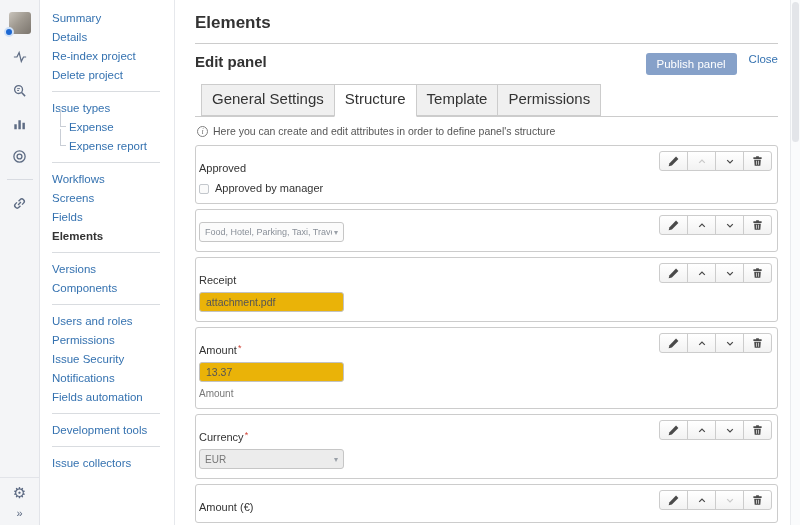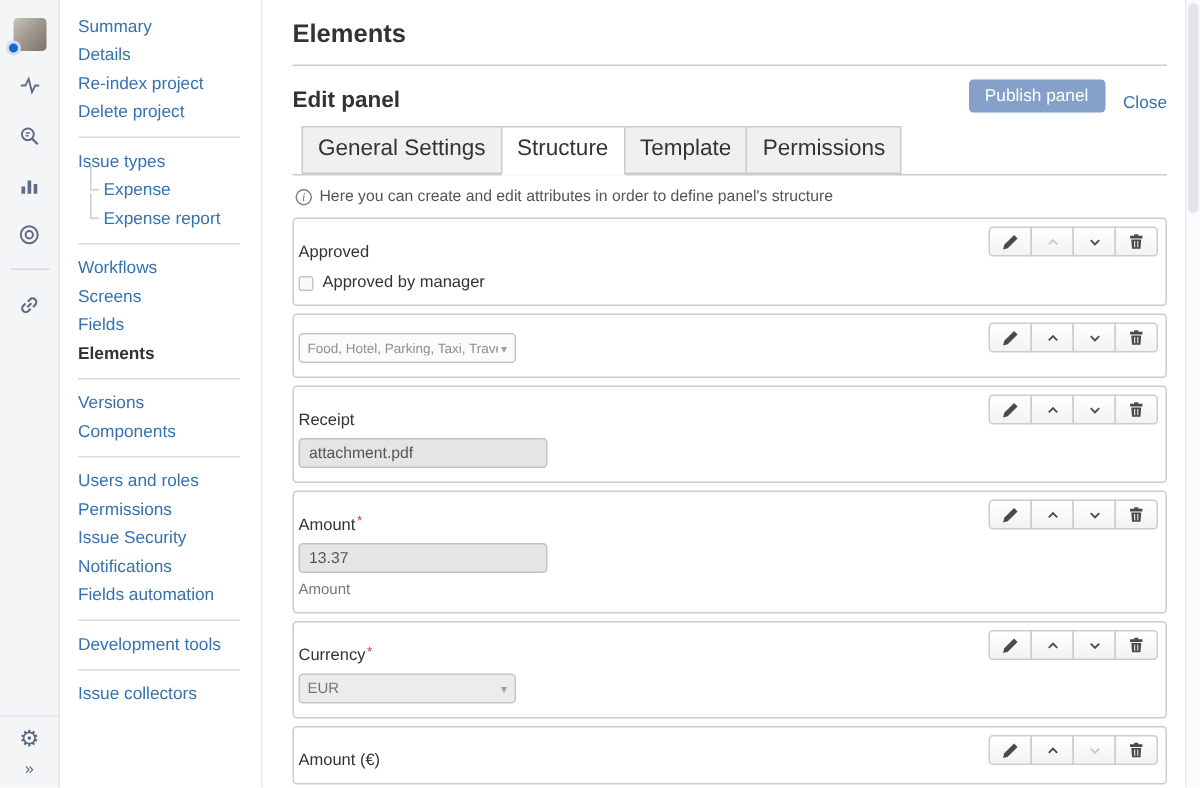--- a/index.html
+++ b/index.html
@@ -36,21 +36,21 @@
   .side-item.child::before { content:""; position:absolute; left:2px; top:-11px; height:17px;
     border-left:1px solid #c9ced6; }
   .side-item.child::after { content:""; position:absolute; left:2px; top:5px; width:6px;
     border-top:1px solid #c9ced6; }
   .side-div { border-top:1px solid #d9dce0; margin:10px 14px 10px 0; }
 
   
   .main { flex:1; padding:10px 22px 0 20px; position:relative; overflow:hidden; }
   .page-title { font-size:17px; font-weight:bold; color:#333; margin:3px 0 10px; }
   .rule { border-top:1px solid #ccc; margin-bottom:9px; }
-  .edit-row { display:flex; align-items:flex-end; margin:1px 0 9px; }
+  .edit-row { display:flex; align-items:flex-start; margin:1px 0 9px; }
   .edit-title { font-size:15px; font-weight:bold; color:#333; flex:1; }
   .publish-btn { background:#86a1c9; color:#fff; font-size:11.5px; padding:5px 11px;
     border:none; border-radius:3px; cursor:pointer; font-family:inherit; }
   .close-link { color:#3572b0; font-size:11.5px; margin-left:12px; cursor:pointer; text-decoration:none; }
 
   .tabs { display:flex; border-bottom:1px solid #ccc; padding-left:6px; }
   .tab { font-size:15px; color:#333; background:#f0f0f0; border:1px solid #ccc;
     padding:5px 10px 5px; margin-right:-1px; cursor:pointer; position:relative; white-space:nowrap; }
   .tab.active { background:#fff; border-bottom:1px solid #fff; margin-bottom:-1px; padding-bottom:9px; cursor:default; }
 
@@ -66,22 +66,22 @@
   .pbtn { width:29px; height:20px; background:linear-gradient(#ffffff,#f2f2f2);
     border:1px solid #ccc; display:flex; align-items:center; justify-content:center;
     margin-left:-1px; color:#4a4a4a; cursor:pointer; }
   .pbtn:first-child { border-radius:3px 0 0 3px; margin-left:0; }
   .pbtn:last-child { border-radius:0 3px 3px 0; }
   .pbtn.disabled { color:#c9c9c9; cursor:default; }
   .attr-label { font-size:11px; color:#333; margin-top:10px; }
   .req { color:#d04437; font-size:9px; position:relative; top:-3px; margin-left:1px; }
   .checkbox-row { display:flex; align-items:flex-end; gap:6px; margin-top:8px; font-size:11px; color:#333; }
   .cb { width:10px; height:10px; border:1px solid #c3c7cc; border-radius:2px; background:#fafafa; }
-  .text-input { width:166px; height:20px; border:1px solid #c2c2c2; border-radius:3px;
-    font-size:10.5px; color:#555; padding:0 6px; margin-top:6px; font-family:inherit; background:#e5e5e5; }
+  .text-input { width:145px; height:20px; border:1px solid #c2c2c2; border-radius:3px;
+    font-size:10.5px; color:#555; padding:0 6px; margin-top:6px; font-family:inherit; background:#eab308; }
   .select-box { width:145px; height:20px; border:1px solid #c6c6c6; border-radius:3px; margin-top:6px;
     display:flex; align-items:center; padding:0 5px; background:#fbfbfb; color:#8a9099;
     cursor:pointer; overflow:hidden; }
   .select-box .sel-text { flex:1; font-size:9px; white-space:nowrap; overflow:hidden; }
   .select-box .caret { font-size:8px; color:#9aa0a8; margin-left:2px; }
   .select-box.disabled { background:#ececec; color:#777; }
   .select-box.disabled .sel-text { font-size:10px; }
   .helper { font-size:10px; color:#787878; margin-top:6px; }
 
   

